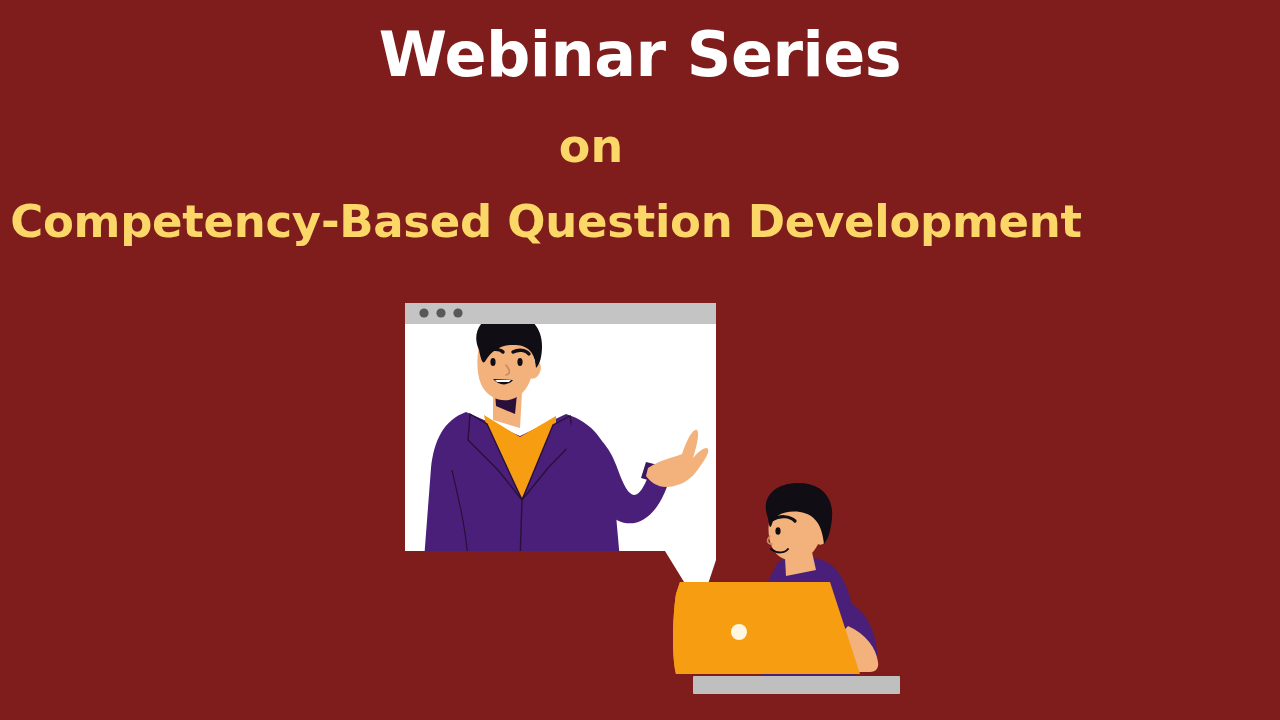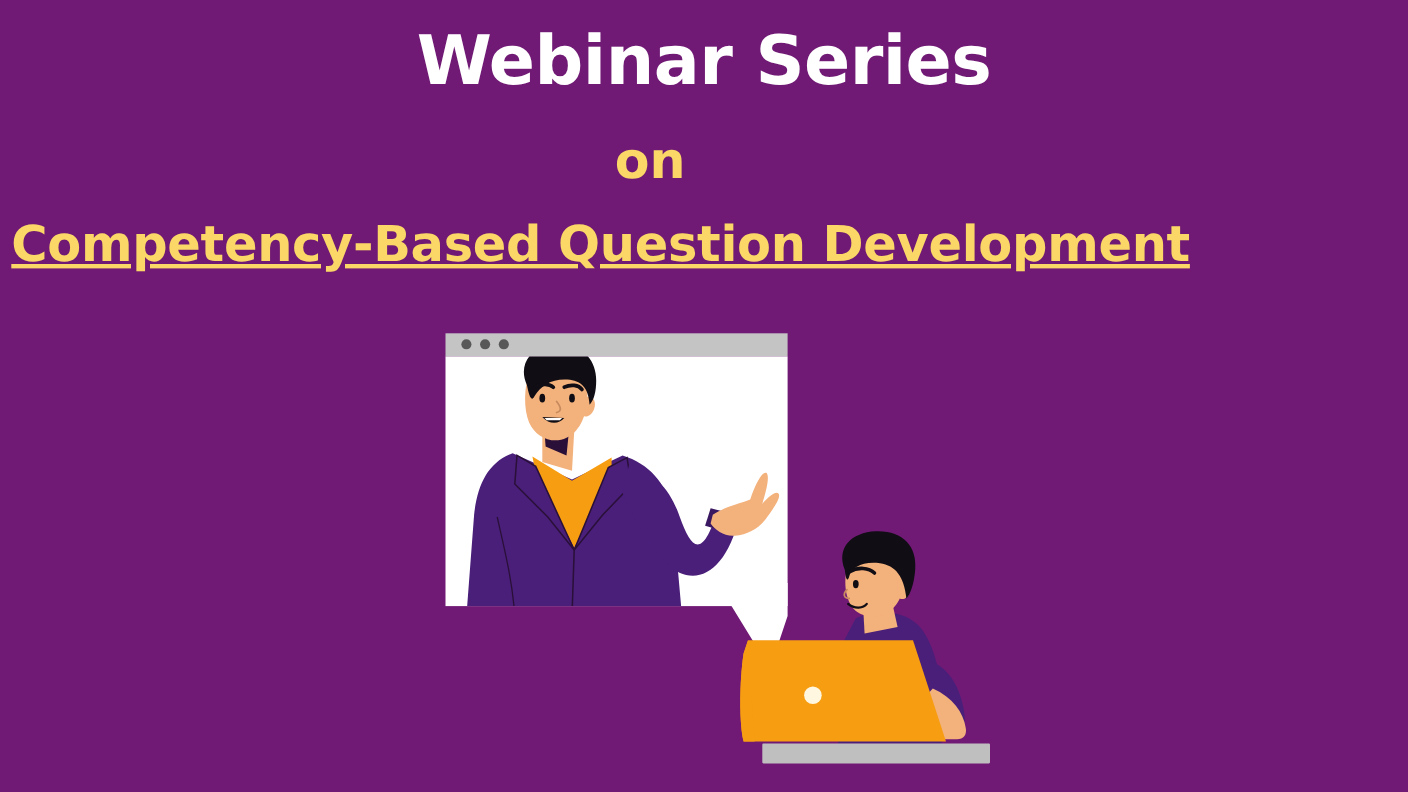--- a/index.html
+++ b/index.html
@@ -64,36 +64,35 @@
     left: 0;
     width: 1092px;
     text-align: center;
     font-family: "DejaVu Sans", "Liberation Sans", sans-serif;
     font-size: 45px;
     font-weight: bold;
     letter-spacing: -0.3px;
     color: #FAD766;
     line-height: 1.05;
     white-space: nowrap;
-    text-decoration: underline;
   }
 
   
   #illustration {
     position: absolute;
     left: 0;
     top: 0;
     width: 1280px;
     height: 720px;
   }
 </style>
 </head>
 <body style="background: rgb(61, 19, 104);">
 
-<div id="banner" style="background: #701a75;">
+<div id="banner" style="background: #7f1d1d;">
 
   <div class="headings">
     <div id="title-main" style="color: rgb(255, 255, 255);">Webinar Series</div>
     <div id="title-connector" style="color: rgb(250, 215, 102);">on</div>
     <div id="title-sub" style="color: rgb(250, 215, 102);">Competency-Based Question Development</div>
   </div>
 
   <svg id="illustration" viewBox="0 0 1280 720" xmlns="http://www.w3.org/2000/svg">
 
     <polygon points="640,530 716,530 716,560 700,608 665,551" fill="#FFFFFF"></polygon>

